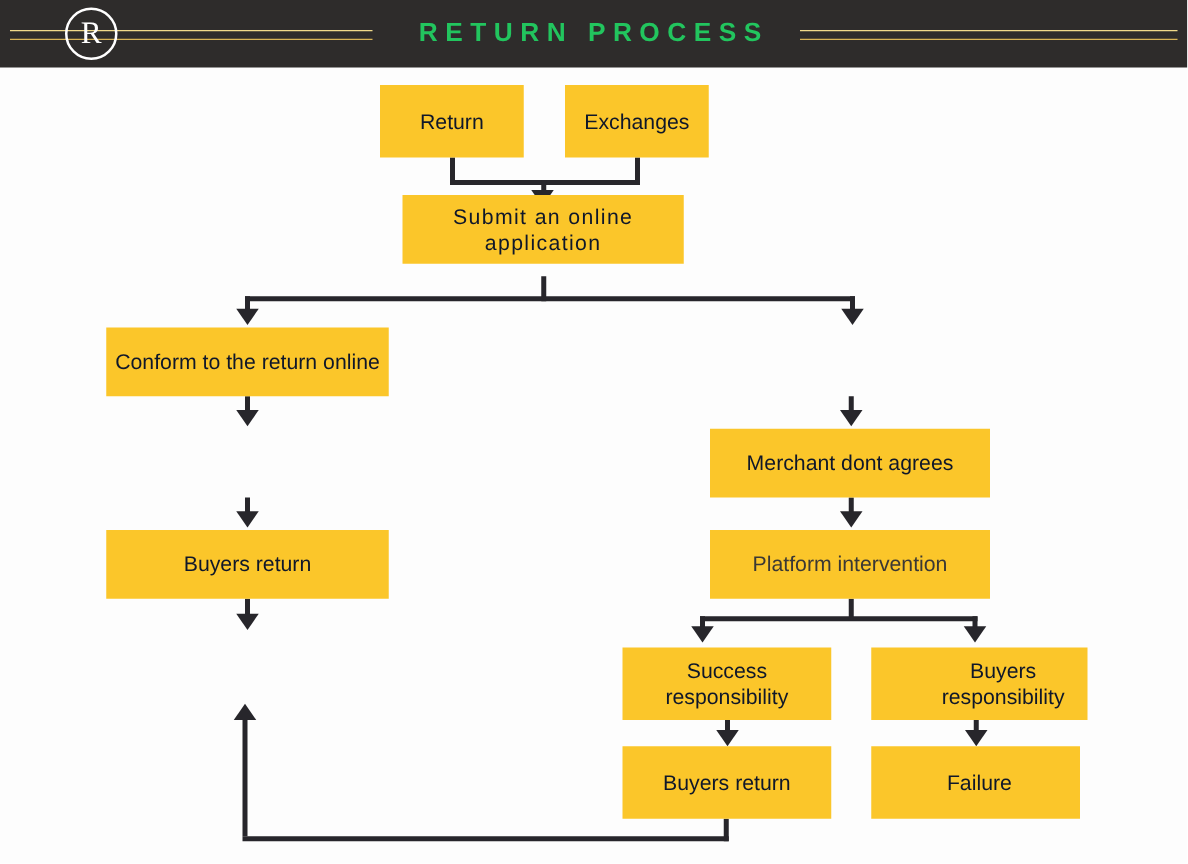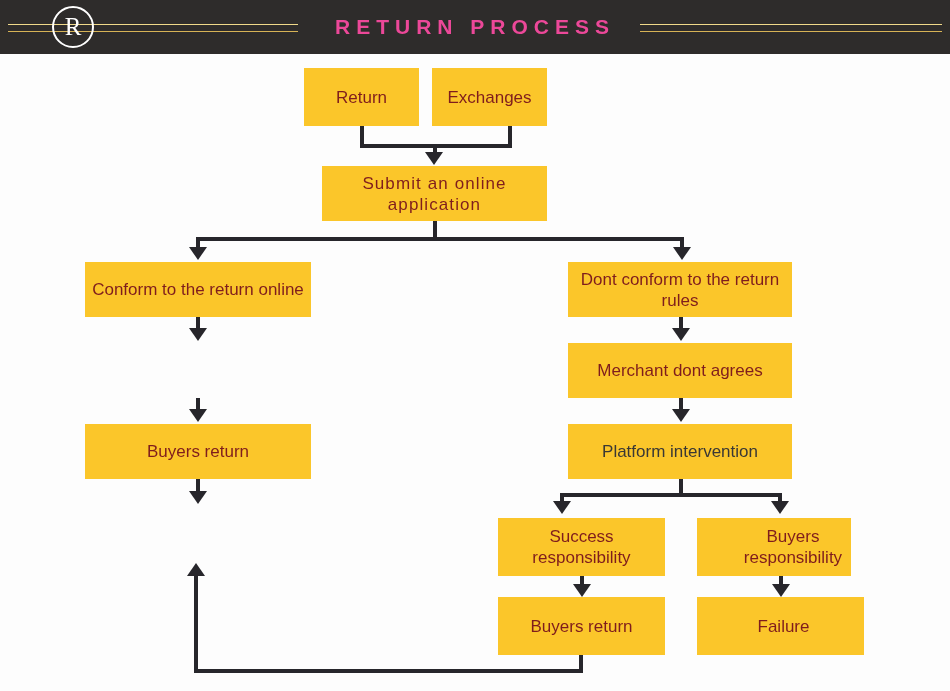--- a/index.html
+++ b/index.html
@@ -33,21 +33,21 @@
     height: 1px;
     background: #d7b356;
   }
   .hdr-rule.bright { background: #f0d98a; }
   #hdr-title {
     position: absolute;
     left: 0;
     top: 14px;
     width: 950px;
     text-align: center;
-    color: #ec4899;
+    color: #22c55e;
     font-family: "Liberation Sans", sans-serif;
     font-size: 21px;
     font-weight: bold;
     letter-spacing: 6px;
     line-height: 26px;
     white-space: nowrap;
   }
   #logo-badge {
     position: absolute;
     left: 52px;
@@ -61,21 +61,21 @@
     font-family: "Liberation Serif", serif;
     font-size: 25px;
     line-height: 38px;
     text-align: center;
   }
 
   
   .node {
     position: absolute;
     background: #fbc62a;
-    color: #7f1d1d;
+    color: #0f172a;
     font-family: "Liberation Sans", sans-serif;
     font-size: 17px;
     line-height: 21px;
     display: flex;
     align-items: center;
     justify-content: center;
     text-align: center;
     box-sizing: border-box;
     padding: 2px 6px;
   }
@@ -165,28 +165,27 @@
 
   <div class="ln ln-v" style="left:779px; top:576px; height:10px;"></div>
   <div class="arrow-down" style="left:772px; top:584px;"></div>
 
   <div class="ln ln-v" style="left:579px; top:655px; height:18px;"></div>
   <div class="ln ln-h" style="left:194px; top:669px; width:389px;"></div>
   <div class="ln ln-v" style="left:194px; top:576px; height:93px;"></div>
   <div class="arrow-up" style="left:187px; top:563px;"></div>
 
   <div class="node" style="left:304px; top:68px;  width:115px; height:58px;">Return</div>
-  <div class="node" style="left:432px; top:68px;  width:115px; height:58px;">Exchanges</div>
-  <div class="node wide-letter" style="left:322px; top:166px; width:225px; height:55px;">Submit an online application</div>
+  <div class="node" style="left:452px; top:68px;  width:115px; height:58px;">Exchanges</div>
+  <div class="node wide-letter" style="left:322px; top:156px; width:225px; height:55px;">Submit an online application</div>
 
   <div class="node" style="left:85px;  top:262px; width:226px; height:55px;">Conform to the return online</div>
   <div class="node" style="left:85px;  top:424px; width:226px; height:55px;">Buyers return</div>
 
-  <div class="node" style="left:568px; top:262px; width:224px; height:55px;">Dont conform to the return rules</div>
   <div class="node" style="left:568px; top:343px; width:224px; height:55px;">Merchant dont agrees</div>
   <div class="node dark-text" style="left:568px; top:424px; width:224px; height:55px;">Platform intervention</div>
 
   <div class="node" style="left:498px; top:518px; width:167px; height:58px;">Success responsibility</div>
-  <div class="node" style="left:697px; top:518px; width:154px; height:58px;padding-left:44px;">Buyers responsibility</div>
+  <div class="node" style="left:697px; top:518px; width:173px; height:58px;padding-left:44px;">Buyers responsibility</div>
   <div class="node" style="left:498px; top:597px; width:167px; height:58px;">Buyers return</div>
   <div class="node" style="left:697px; top:597px; width:167px; height:58px;padding-left:12px;">Failure</div>
 
 </div>
 
 </body></html>

